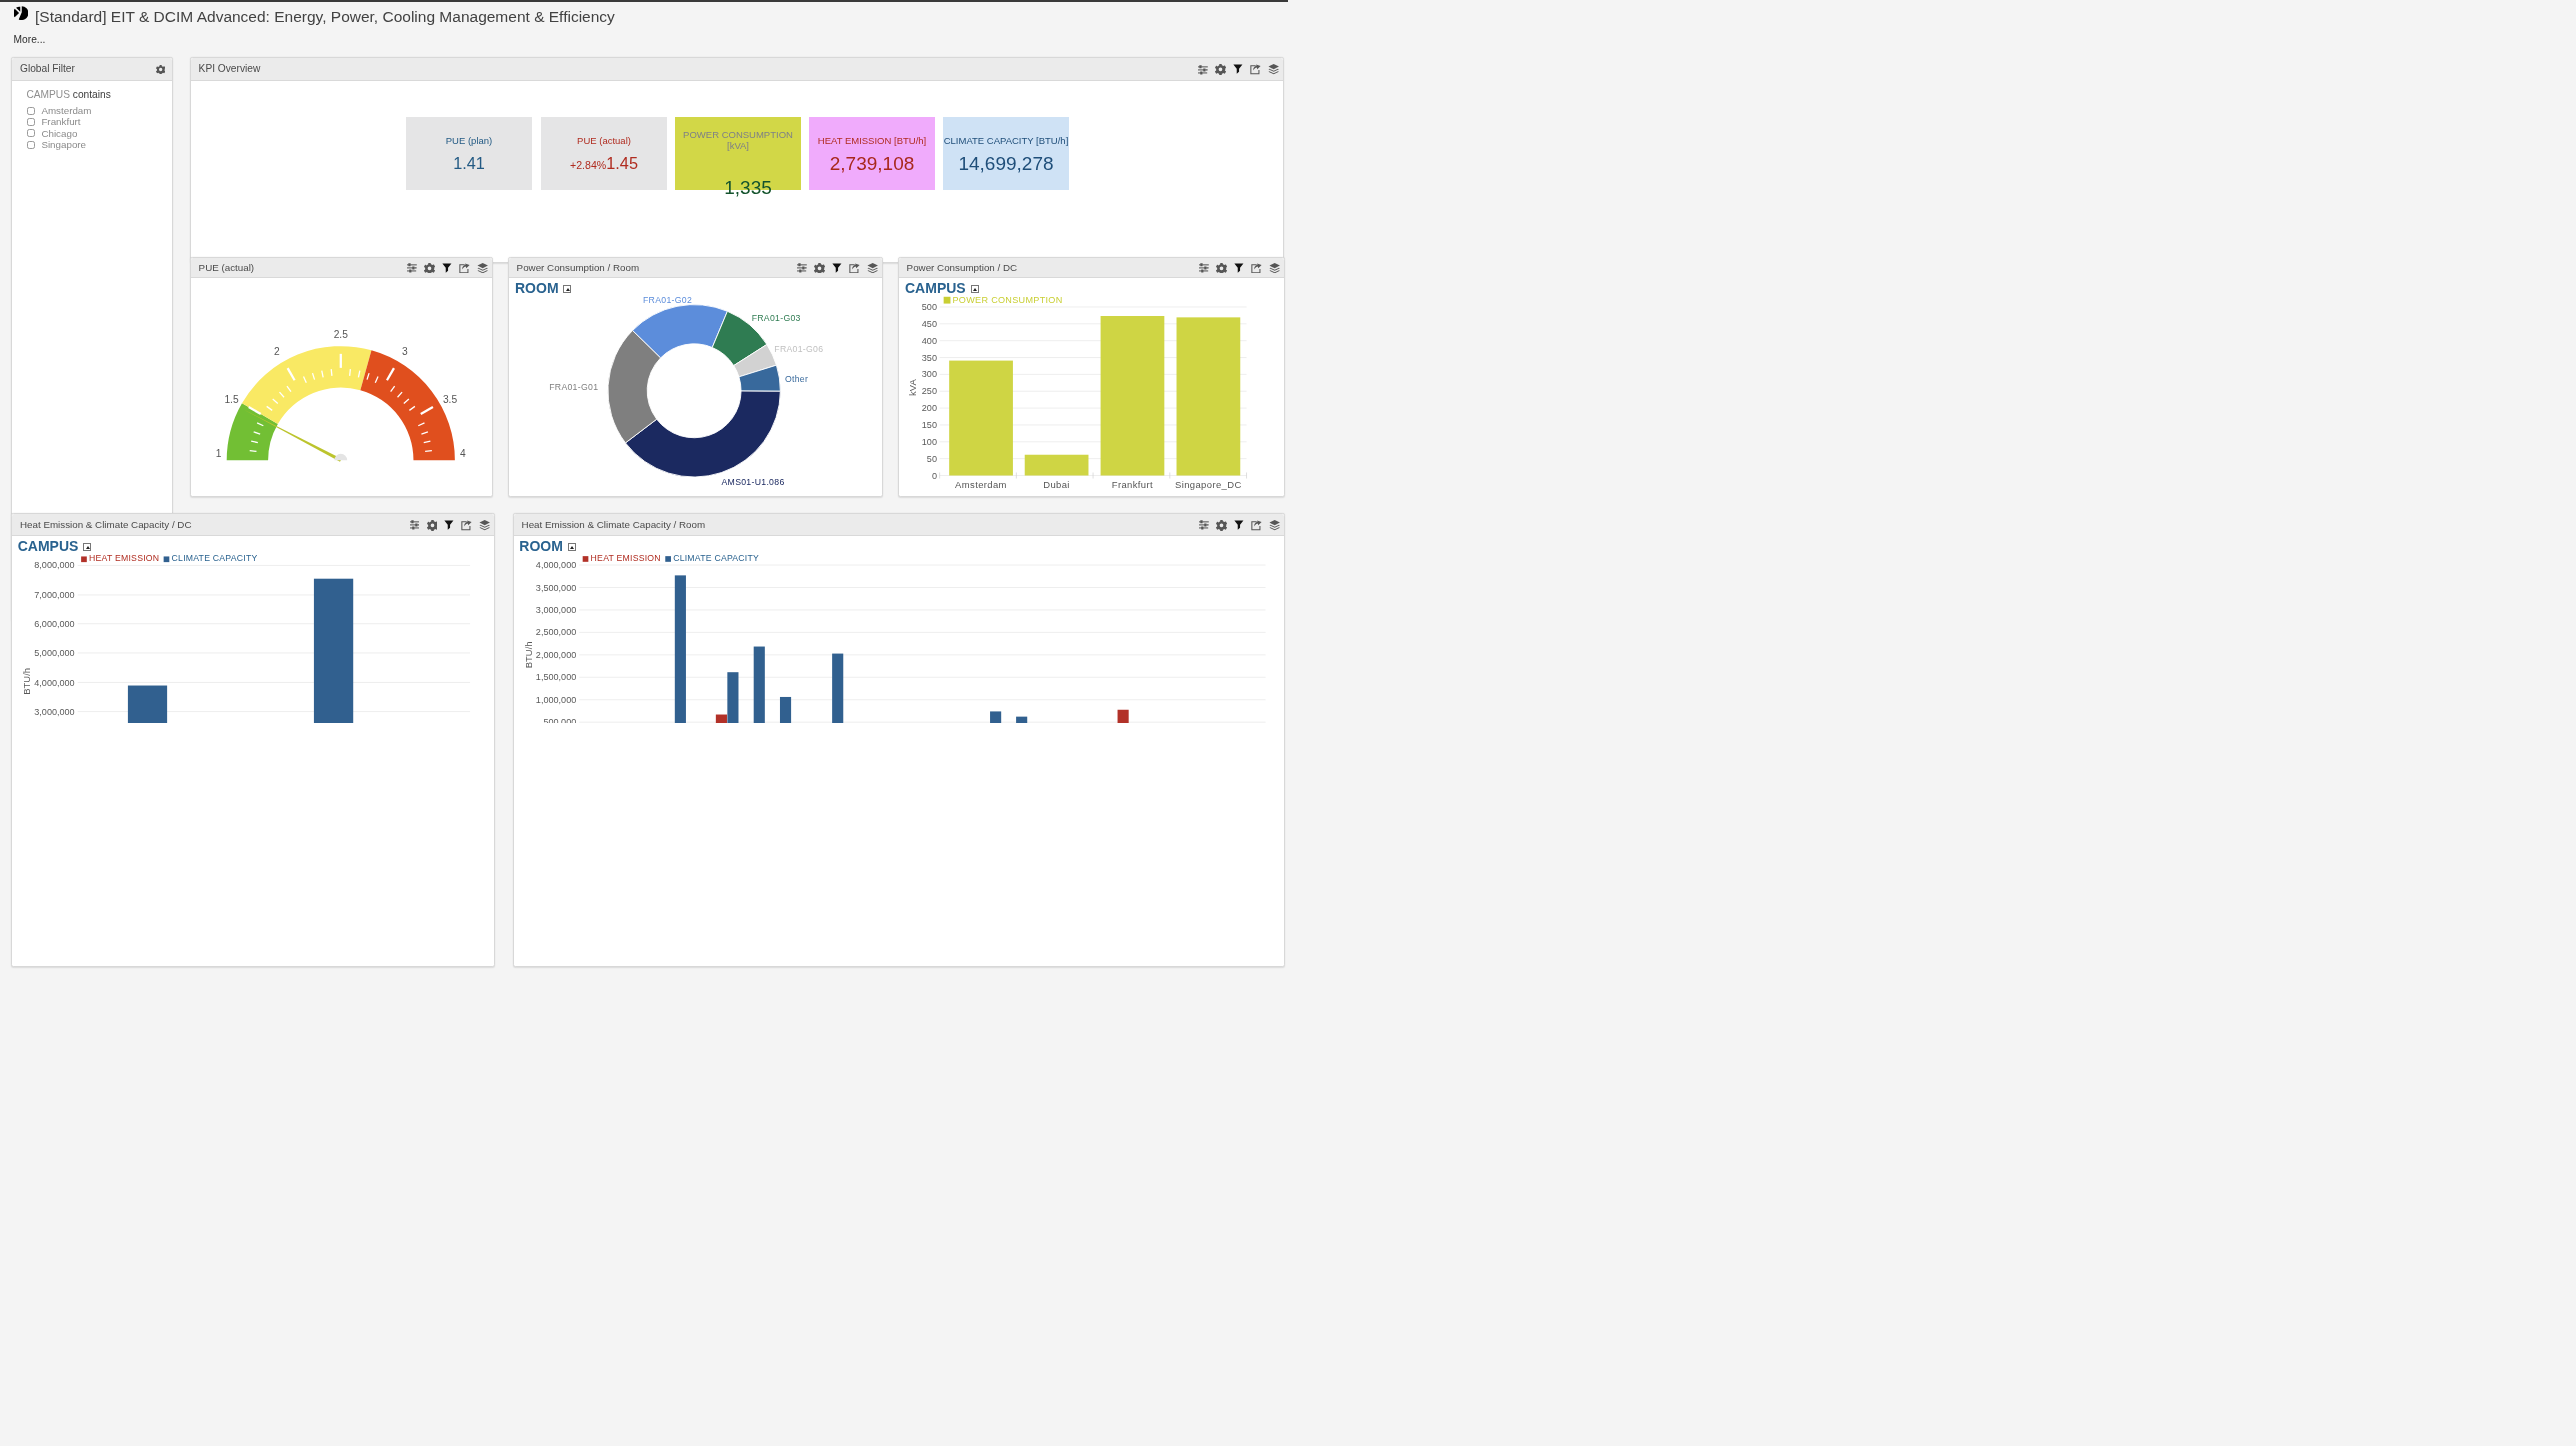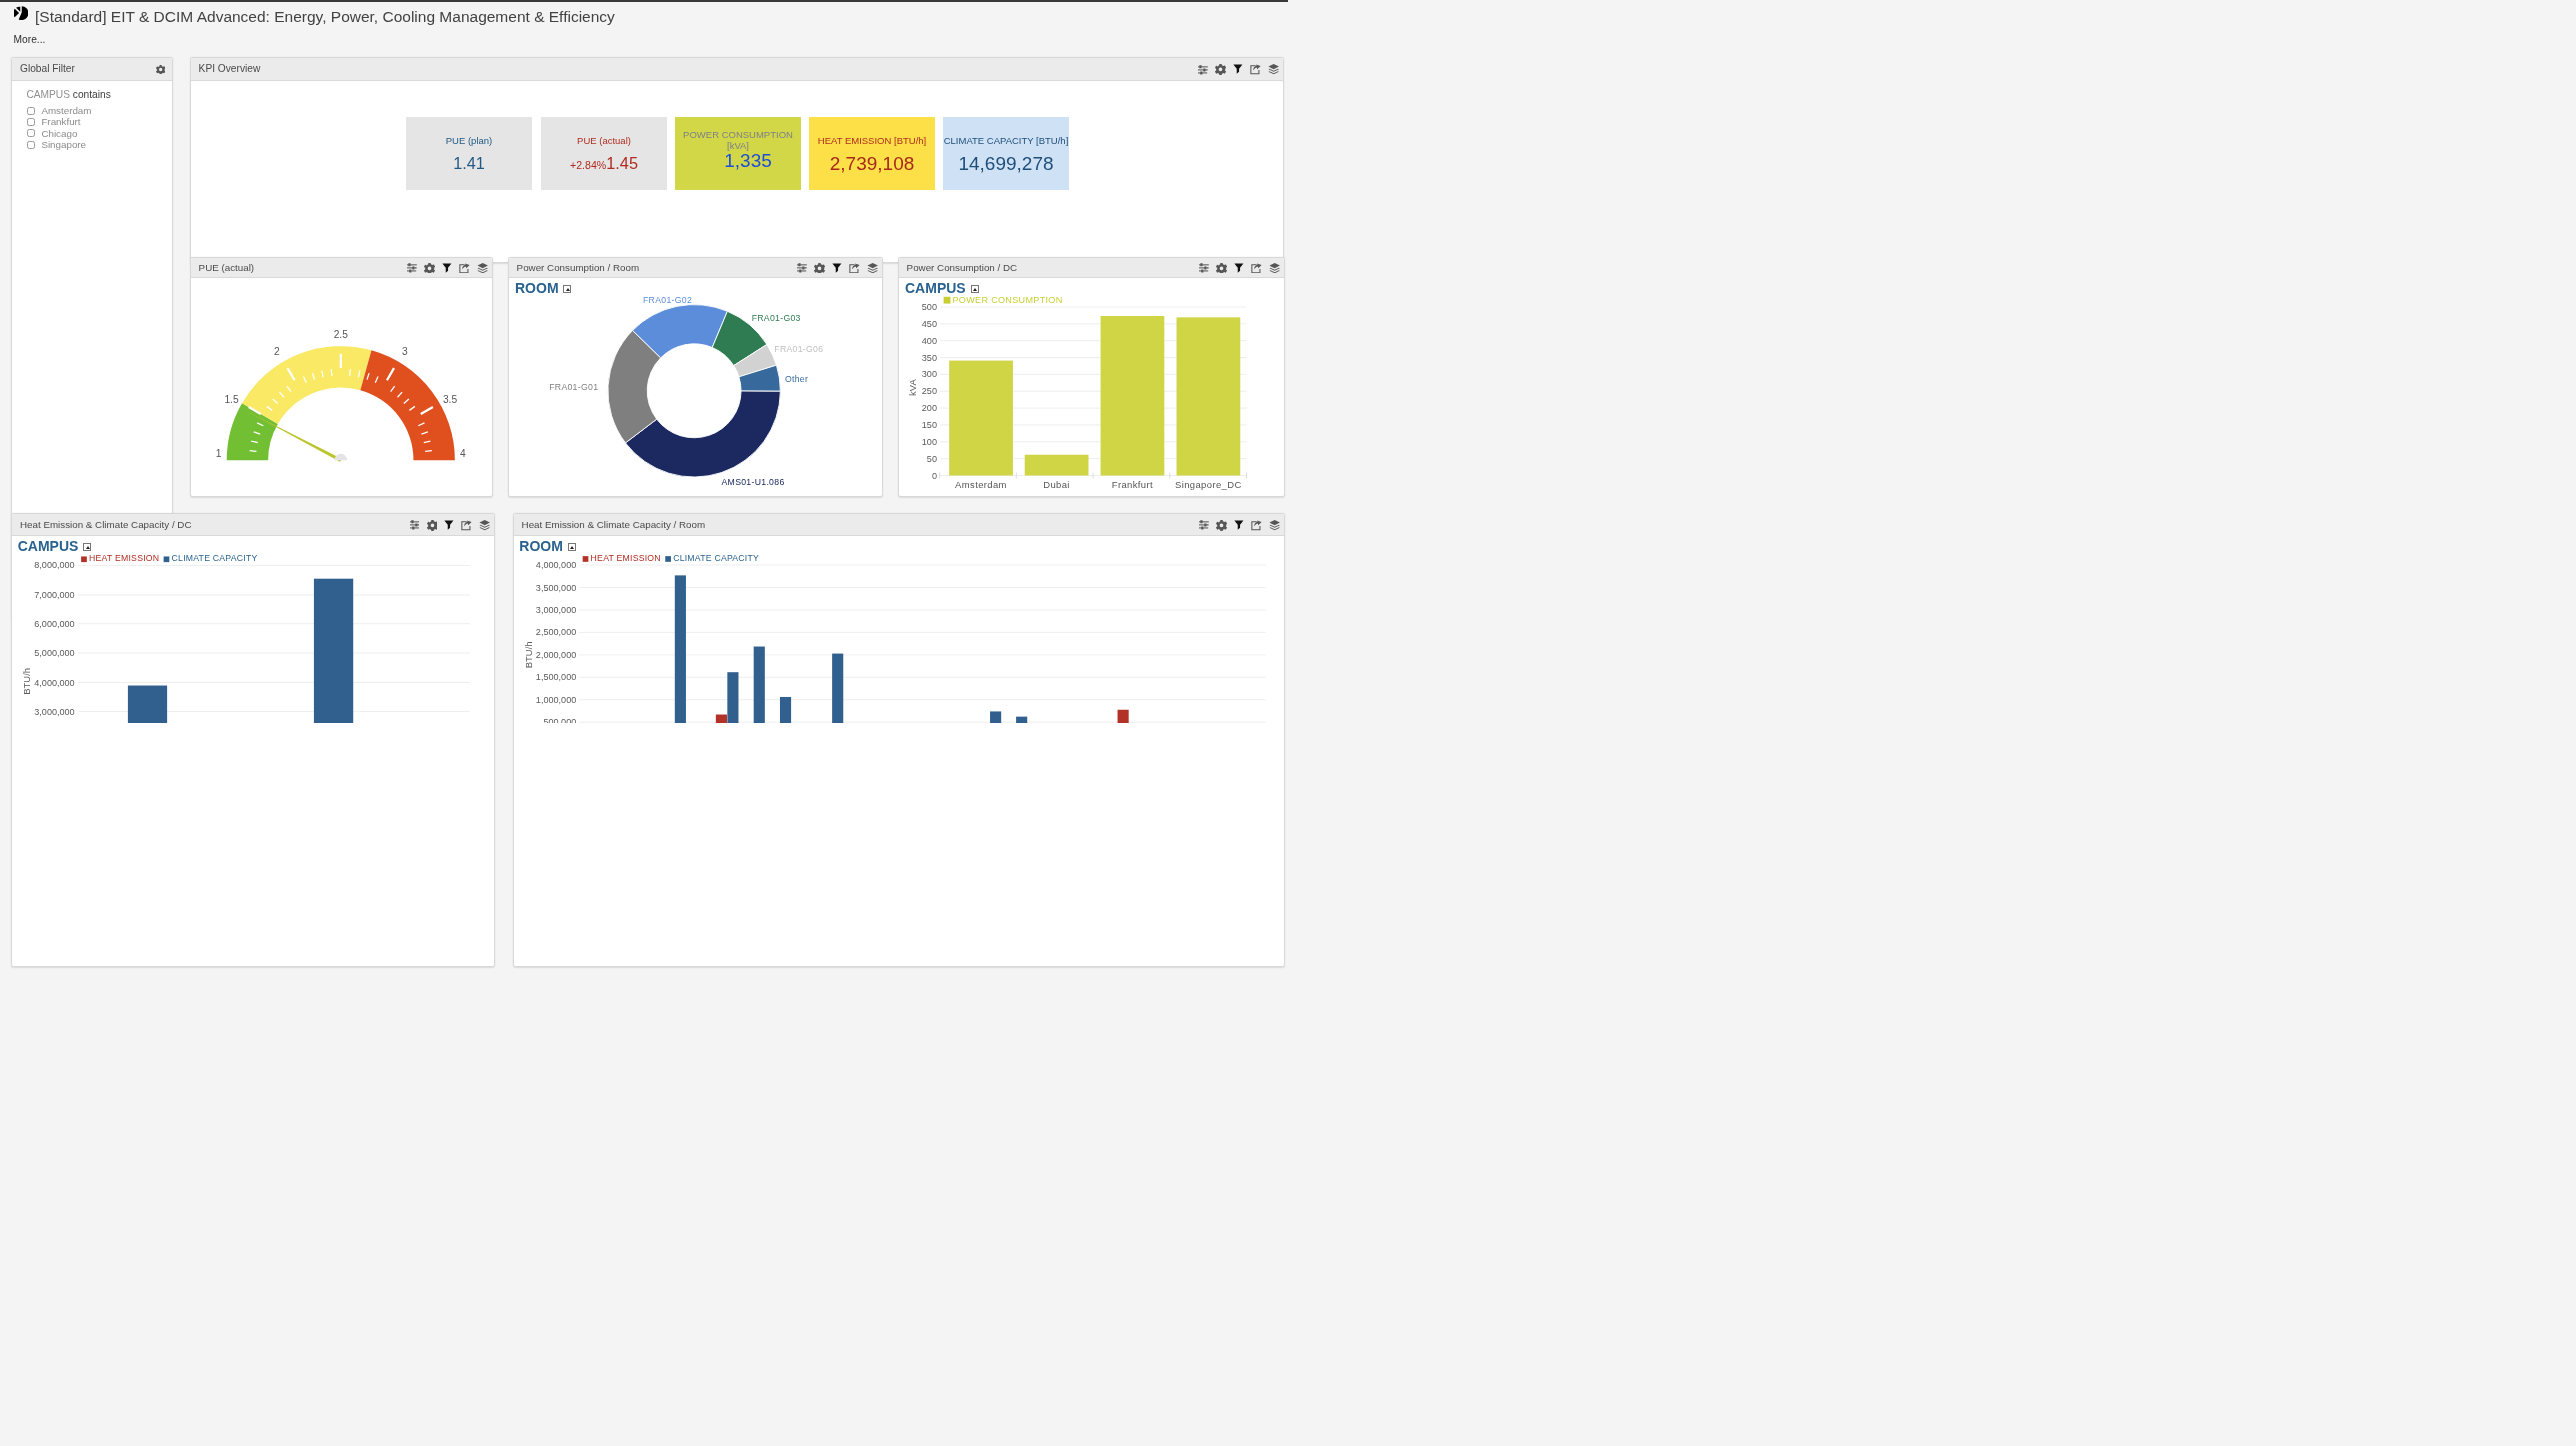--- a/index.html
+++ b/index.html
@@ -94,23 +94,23 @@
   <div class="tile" style="left:215px; background:#e5e5e6;">
     <div class="tlabel" style="color:#235a84;">PUE (plan)</div>
     <div class="tvalue" style="color:#235a84; font-size:16.3px; top:37px;">1.41</div>
   </div>
   <div class="tile" style="left:350px; background:#e5e5e6;">
     <div class="tlabel" style="color:#b02c20;">PUE (actual)</div>
     <div class="tvalue" style="color:#b02c20; font-size:16.3px; top:37px;"><span style="font-size:10.6px;">+2.84%</span>1.45</div>
   </div>
   <div class="tile" style="left:484px; background:#d2d747;">
     <div class="tlabel tlabel2" style="color:#7e8086;">POWER CONSUMPTION<br>[kVA]</div>
-    <div class="tvalue" style="color:#1d4ed8; top:34px;padding-left:20px;">1,335</div>
-  </div>
-  <div class="tile" style="left:618px; background:#fde047;">
+    <div class="tvalue" style="color:#14532d; top:61px;padding-left:20px;">1,335</div>
+  </div>
+  <div class="tile" style="left:618px; background:#f0abfc;">
     <div class="tlabel" style="color:#b02c20;">HEAT EMISSION [BTU/h]</div>
     <div class="tvalue" style="color:#a8281c;">2,739,108</div>
   </div>
   <div class="tile" style="left:752px; background:#cfe2f5;">
     <div class="tlabel" style="color:#1f4e79;">CLIMATE CAPACITY [BTU/h]</div>
     <div class="tvalue" style="color:#1f4e79;">14,699,278</div>
   </div>
 </div>
 
 <div class="panel" style="left:190px; top:257px; width:303px; height:240px;">

